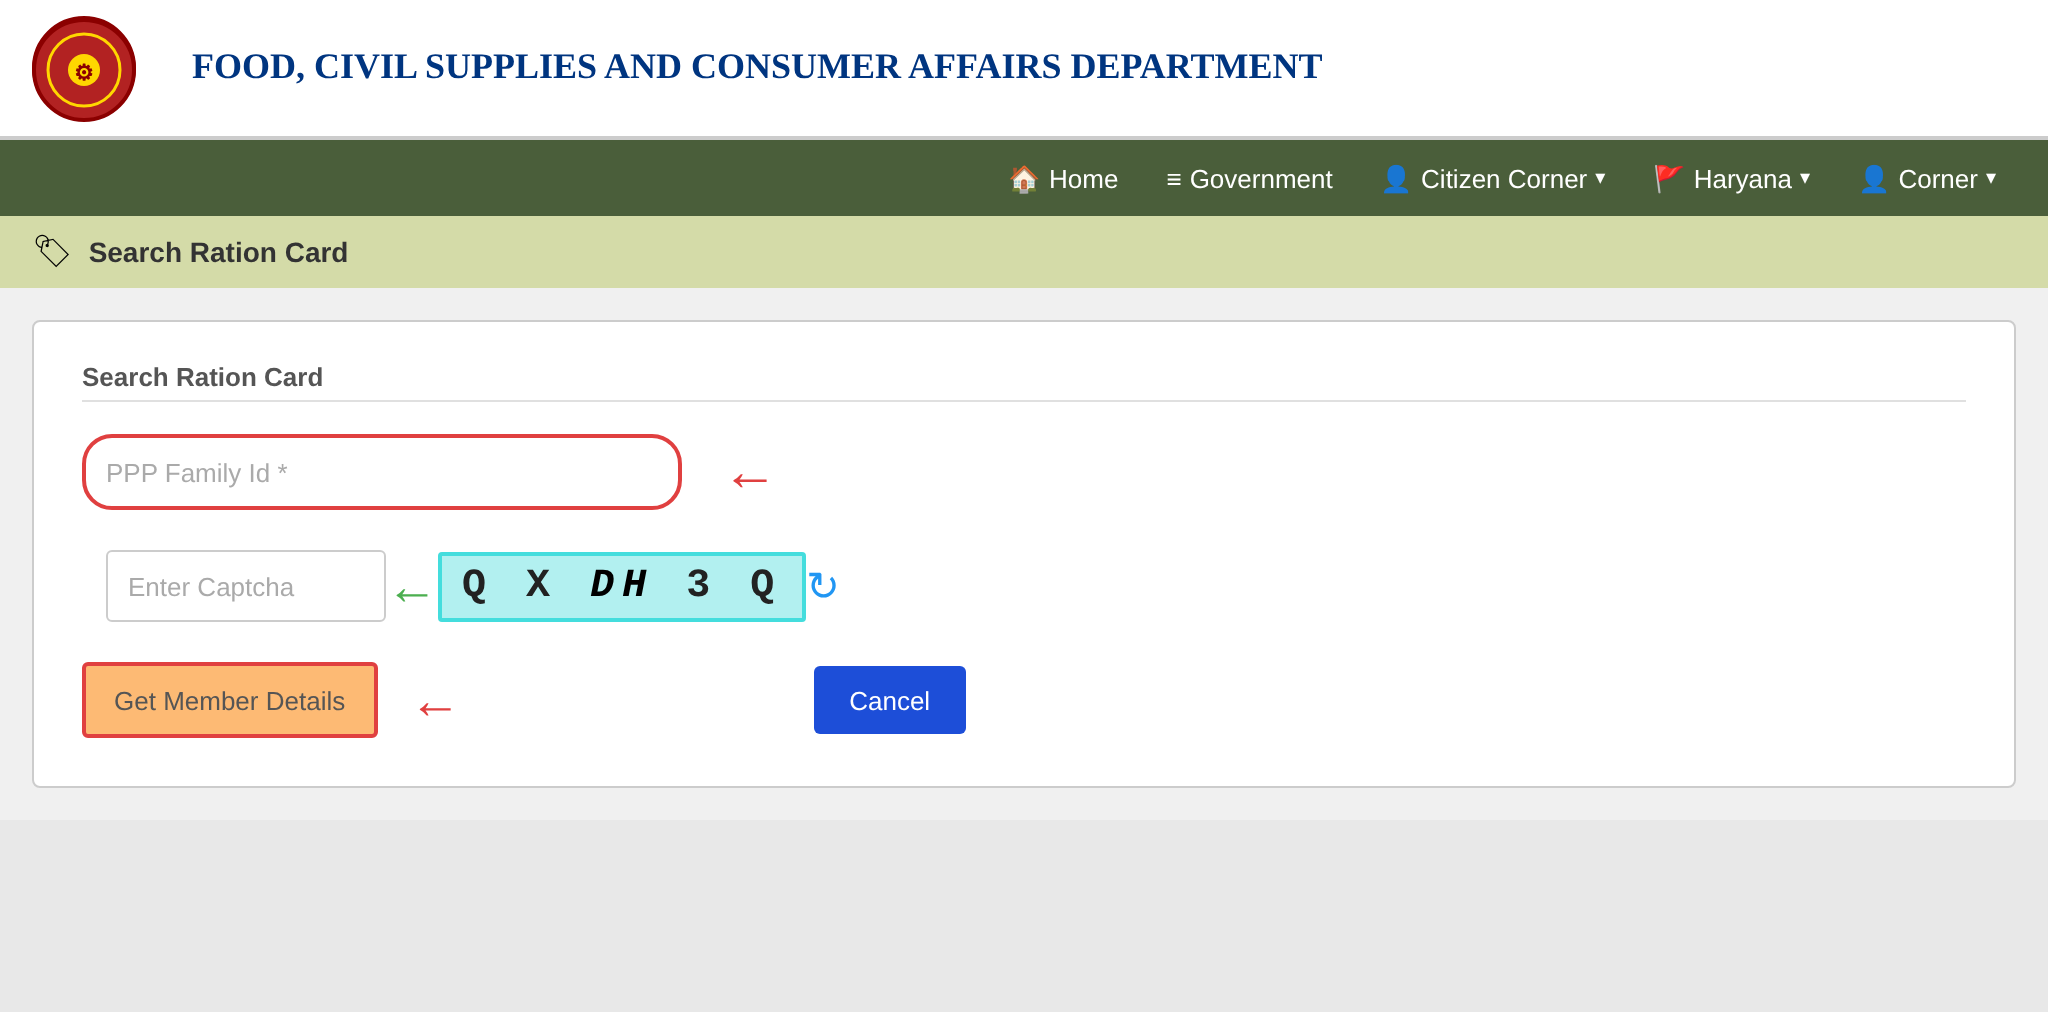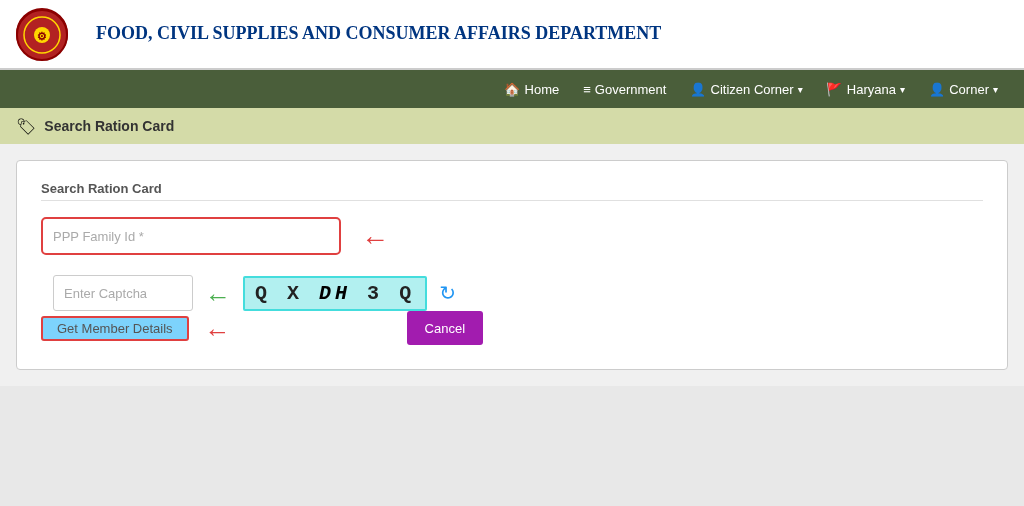--- a/index.html
+++ b/index.html
@@ -98,40 +98,40 @@
       display: flex;
       align-items: center;
       margin-bottom: 20px;
       position: relative;
     }
 
     .ppp-input {
       width: 300px;
       height: 38px;
       border: 2px solid #e04040;
-      border-radius: 5px;
+      border-radius: 15px;
       padding: 6px 10px;
       font-size: 13px;
       color: #999;
       outline: none;
     }
     .ppp-input::placeholder { color: #aaa; }
 
     .arrow-red {
       display: inline-block;
       margin-left: 20px;
       color: #e04040;
       font-size: 28px;
       line-height: 1;
     }
 
     .captcha-row {
       display: flex;
       align-items: center;
-      gap: 12px;
+      margin-bottom: 20px;
       padding-left: 12px;
     }
 
     .captcha-input {
       width: 140px;
       height: 36px;
       border: 1px solid #ccc;
       border-radius: 3px;
       padding: 6px 10px;
       font-size: 13px;
@@ -167,41 +167,41 @@
       cursor: pointer;
     }
 
     .button-row {
       display: flex;
       align-items: center;
       gap: 16px;
     }
 
     .btn-get-member {
-      height: 25px;
+      height: 38px;
       padding: 0 14px;
       font-size: 13px;
-      background: #7dd3fc;
+      background: #fdba74;
       border: 2px solid #e04040;
       color: #555;
       border-radius: 3px;
       cursor: pointer;
     }
 
     .btn-arrow-red {
       color: #e04040;
       font-size: 26px;
       line-height: 1;
     }
 
     .btn-cancel {
       height: 34px;
       padding: 0 18px;
       font-size: 13px;
-      background: #a21caf;
+      background: #1d4ed8;
       color: #fff;
       border: none;
       border-radius: 3px;
       cursor: pointer;
       margin-left: 160px;
     }
 
     
     .logo-circle {
       width: 52px;

